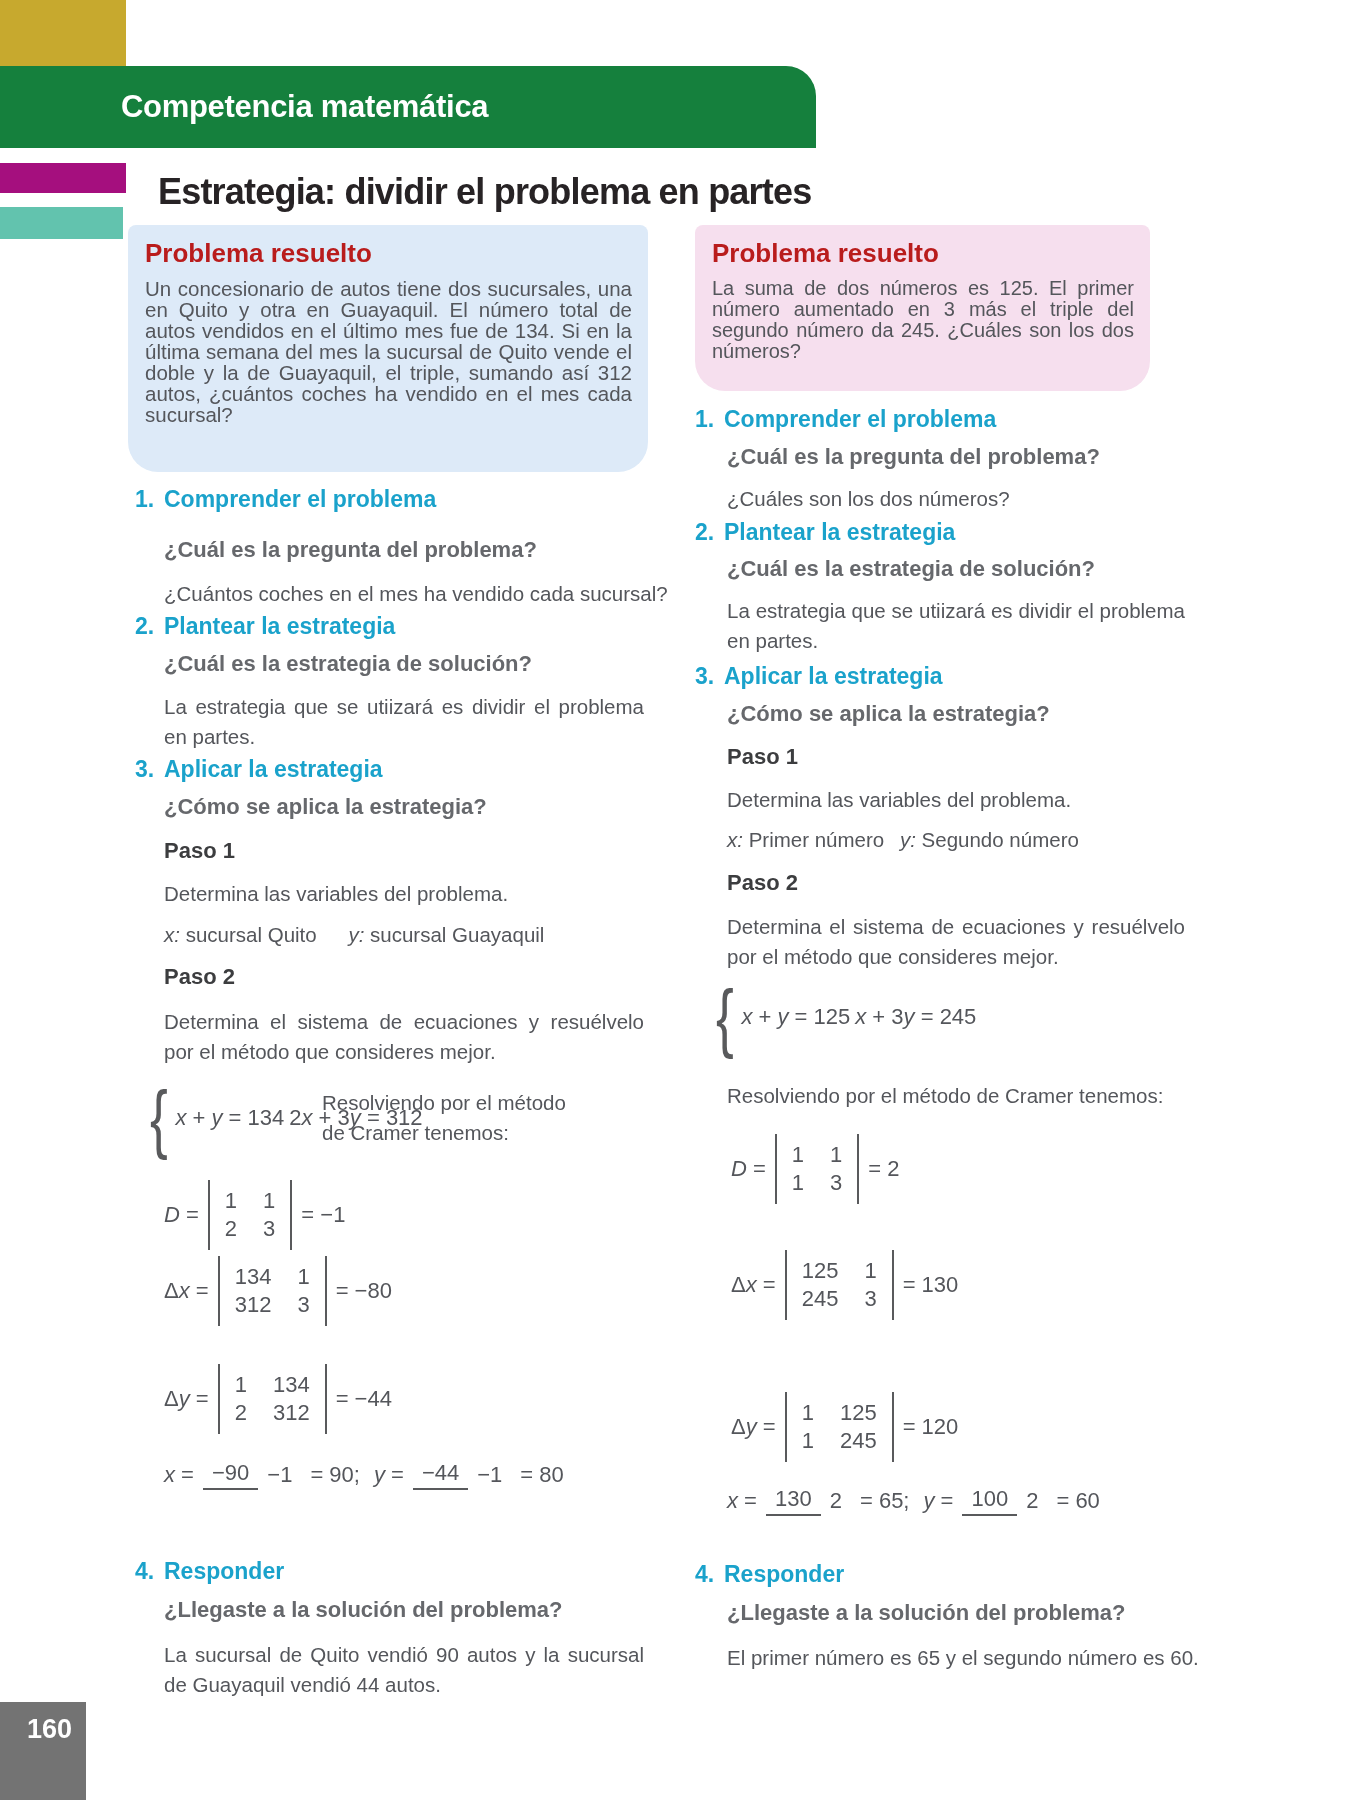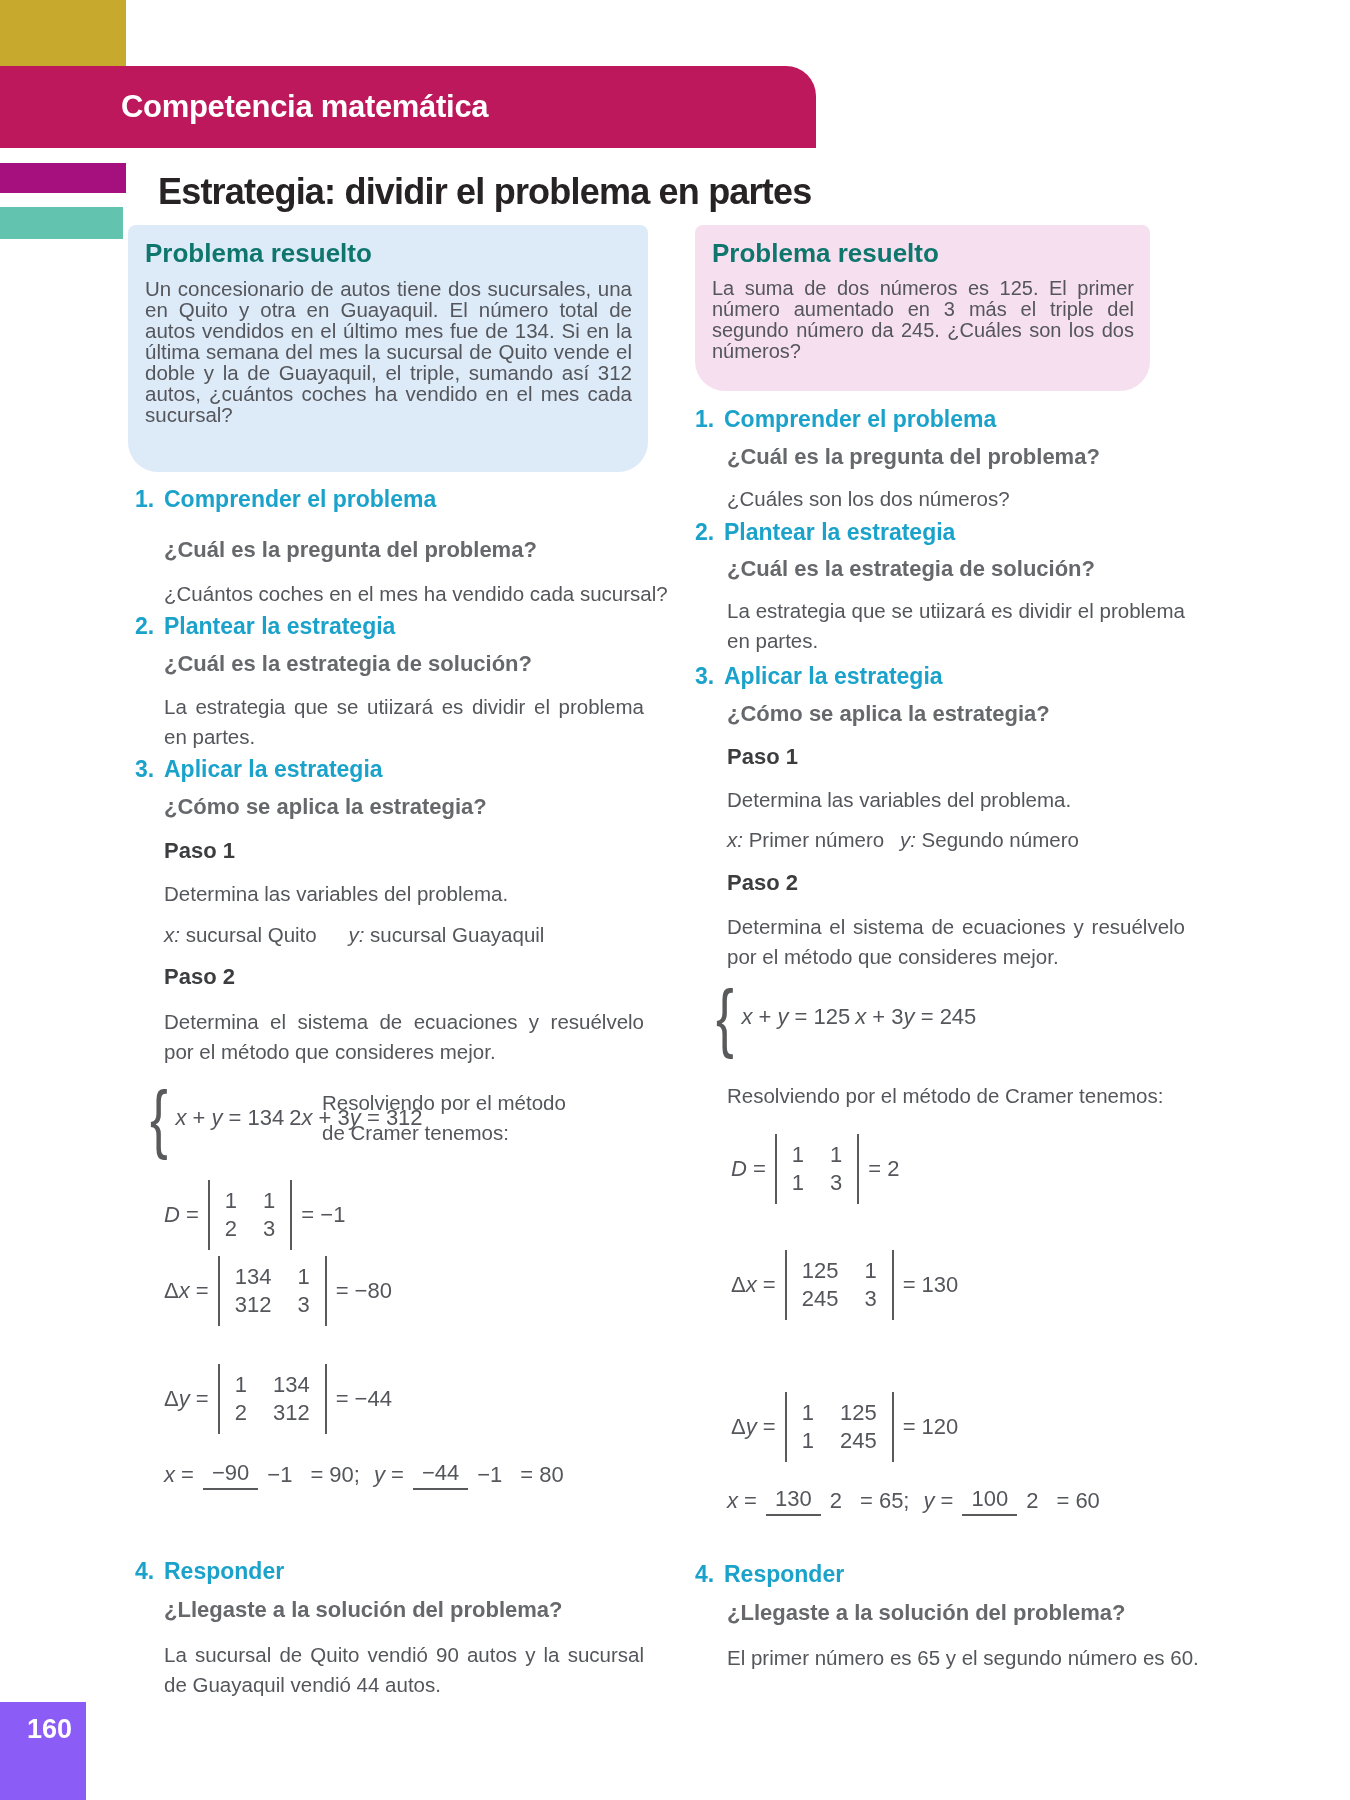--- a/index.html
+++ b/index.html
@@ -2,33 +2,33 @@
 <html><head>
 <meta charset="utf-8">
 <style>
   html,body{margin:0;padding:0;background:#ffffff;}
   body{width:1350px;height:1800px;position:relative;overflow:hidden;
        font-family:"Liberation Sans","DejaVu Sans",sans-serif;}
   .abs{position:absolute;}
 
   
   .band-tab{left:0;top:0;width:126px;height:148px;background:#c7a92e;}
-  .band{left:0;top:66px;width:816px;height:82px;background:#be185d;
+  .band{left:0;top:66px;width:816px;height:82px;background:#15803d;
         border-radius:0 30px 0 0;display:flex;align-items:center;}
   .band-title{color:#ffffff;font-size:31px;font-weight:bold;padding-left:121px;letter-spacing:-0.3px;}
   .blk-magenta{left:0;top:163px;width:126px;height:30px;background:#a50f7e;}
   .blk-teal{left:0;top:207px;width:123px;height:32px;background:#62c3ae;}
   .page-title{left:142px;top:155px;margin:16px;font-size:36px;font-weight:bold;
               color:#272325;letter-spacing:-0.8px;white-space:nowrap;}
 
   
   .pbox{border-radius:8px 8px 30px 30px;}
   .pbox.blue{left:128px;top:225px;width:520px;height:247px;background:#ddeaf8;}
   .pbox.pink{left:695px;top:225px;width:455px;height:166px;background:#f6dfee;}
-  .pbox h2{margin:0;padding:13px 16px 0 17px;color:#0f766e;font-size:26px;font-weight:bold;}
+  .pbox h2{margin:0;padding:13px 16px 0 17px;color:#b91c1c;font-size:26px;font-weight:bold;}
   .pbox p{margin:0;padding:9px 16px 0 17px;color:#54565b;line-height:21px;text-align:justify;}
   .pbox.blue p{font-size:20.5px;}
   .pbox.pink p{font-size:20px;}
 
   
   .step{display:flex;color:#1aa2cb;font-size:23px;font-weight:bold;white-space:nowrap;}
   .step .n{width:29px;flex:none;}
   .q{color:#66686c;font-size:22px;font-weight:bold;white-space:nowrap;}
   .body{color:#54565b;font-size:20.5px;line-height:30px;}
   .just{text-align:justify;}
@@ -51,21 +51,21 @@
        border-right:2px solid #595a5c;line-height:26px;}
   .det .dr{margin-left:9px;}
   .fracline{display:flex;align-items:center;white-space:nowrap;}
   .frac{display:inline-flex;text-align:center;margin:0 9px;}
   .frac .num{padding:0 9px 2px 9px;border-bottom:2px solid #595a5c;}
   .frac .den{padding:2px 9px 0 9px;}
   .mpost{margin-right:14px;}
   i{font-style:italic;}
 
   
-  .folio{left:0;top:1702px;width:86px;height:98px;background:#8b5cf6;color:#ffffff;
+  .folio{left:0;top:1702px;width:86px;height:98px;background:#737373;color:#ffffff;
          font-size:27px;font-weight:bold;}
   .folio span{display:block;padding:12px 0 0 27px;}
 </style>
 </head>
 <body>
 
 <div class="abs band-tab"></div>
 <div class="abs band">
   <span class="band-title">Competencia matemática</span>
 </div>

